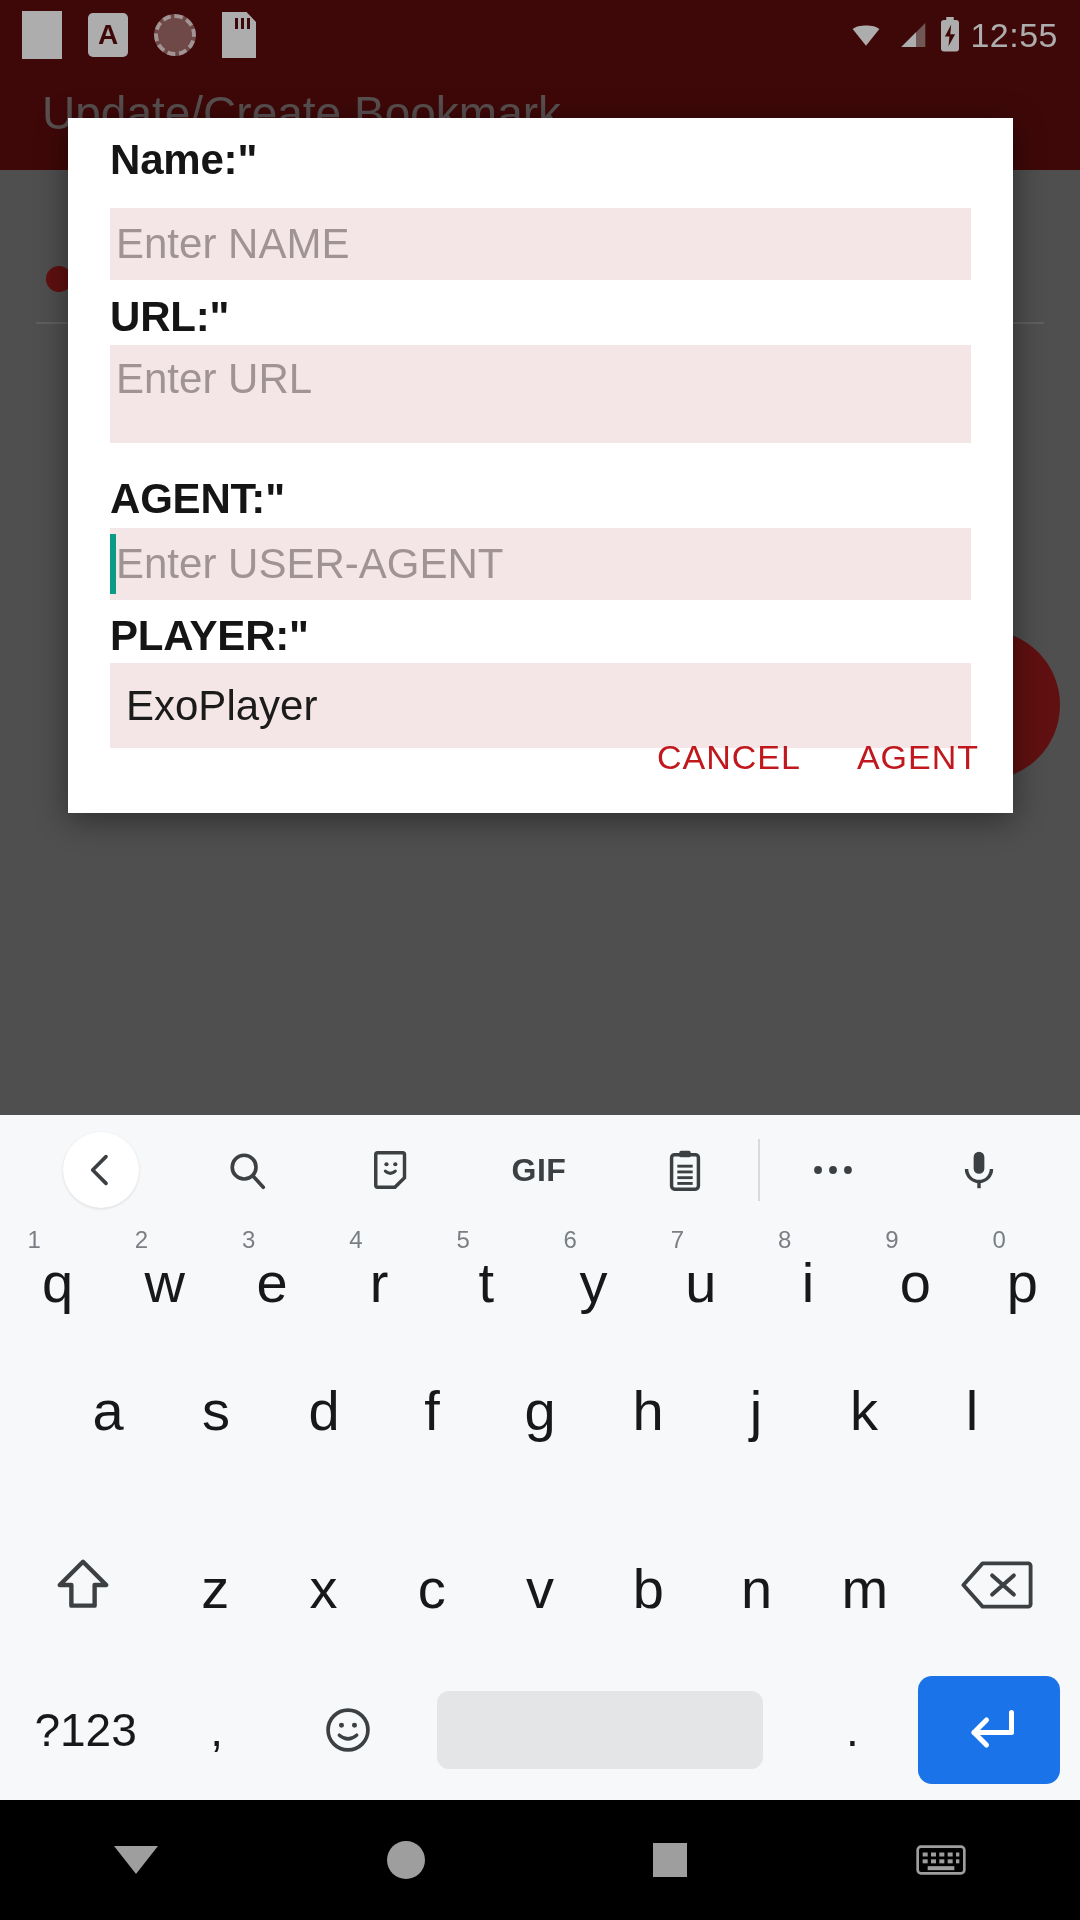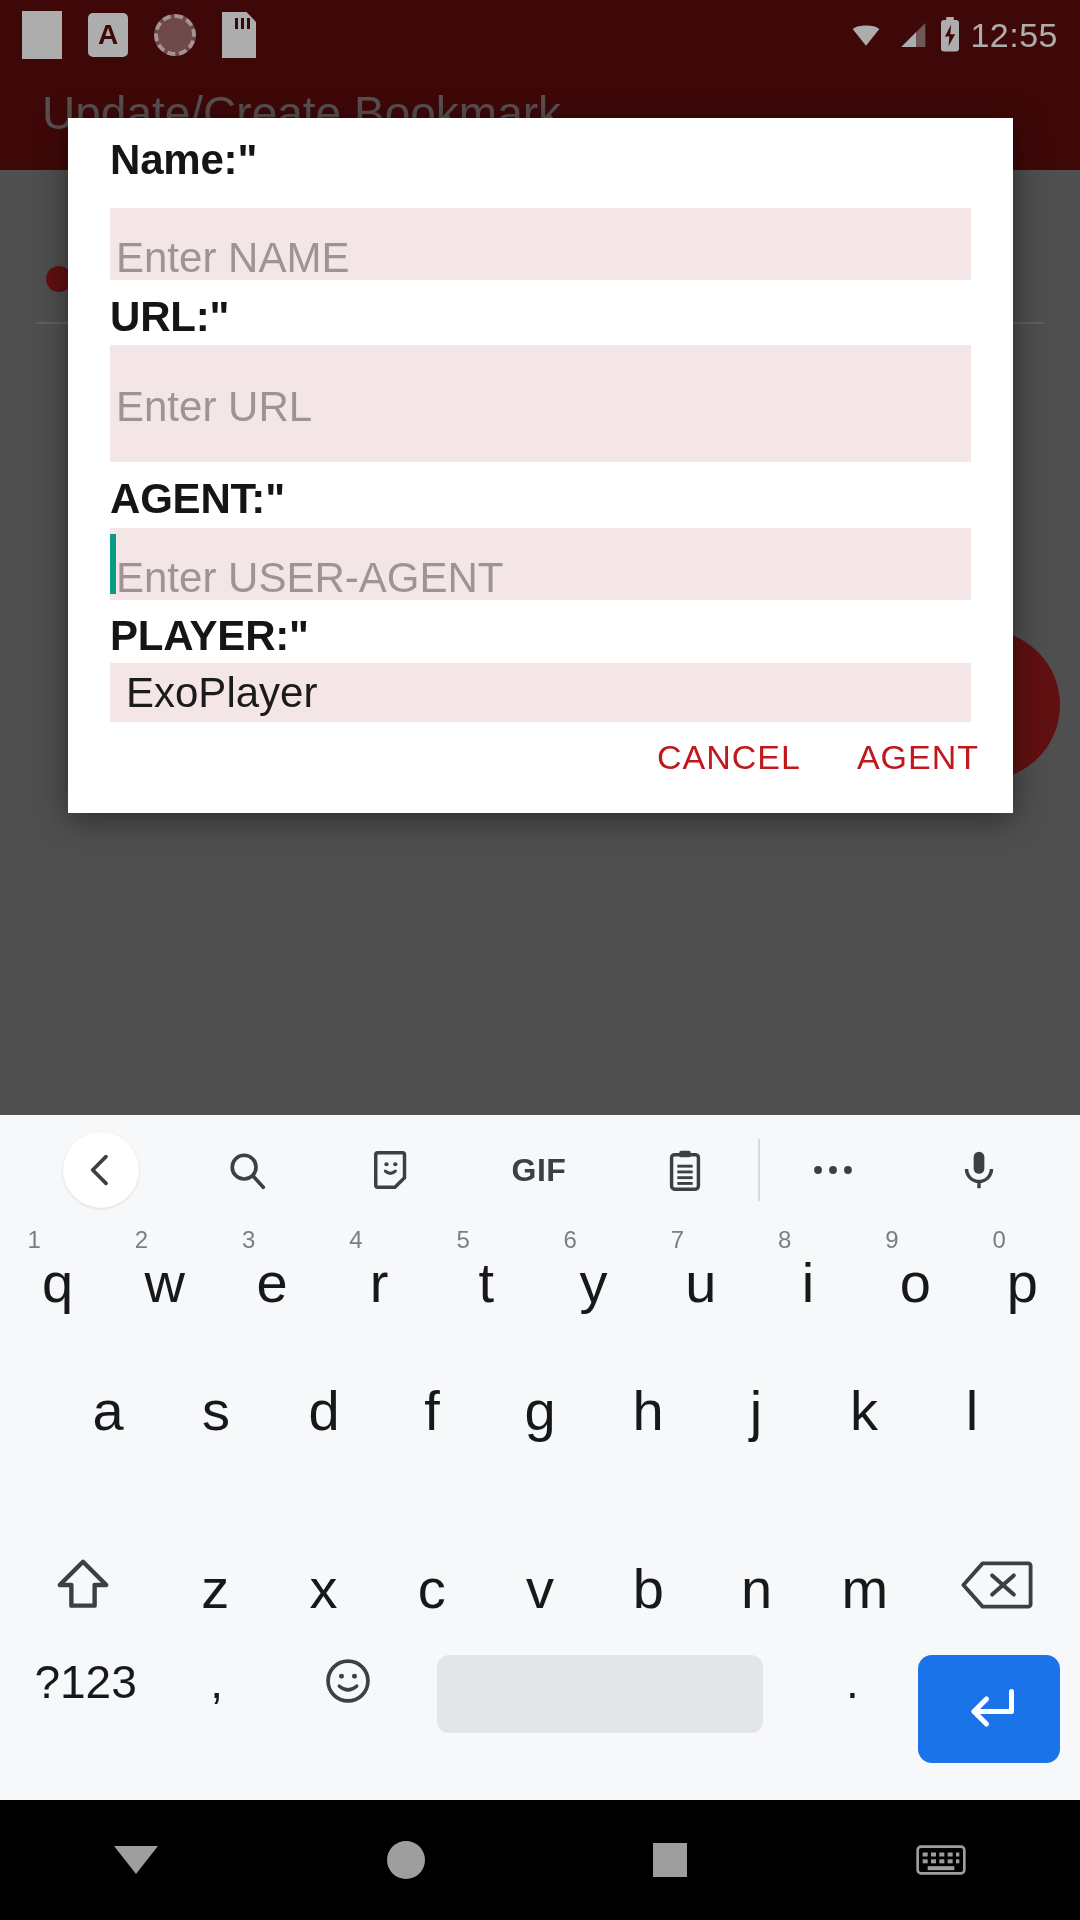--- a/index.html
+++ b/index.html
@@ -81,32 +81,32 @@
     background:#fff; box-shadow:0 6px 30px rgba(0,0,0,.45);
   }
   .field-label {
     font-size:42px; font-weight:bold; color:#151515; padding-left:42px;
     letter-spacing:-.2px;
   }
   .input-box {
     margin:0 42px; background:#f4e6e6; display:flex; align-items:center;
     position:relative;
   }
-  .input-box .ph { color:#a09393; font-size:42px; padding-left:6px;margin-top:28px; }
+  .input-box .ph { color:#a09393; font-size:42px; padding-left:6px; }
   .input-box .val { color:#1b1b1b; font-size:42px; padding-left:16px; }
   .caret { position:absolute; left:0; top:6px; bottom:6px; width:6px; background:#0a9b86; }
 
   #row-name-label { position:absolute; left:0; top:18px; }
   #name-input { position:absolute; left:0; right:0; top:90px; height:72px; }
   #row-url-label { position:absolute; left:0; top:175px; }
-  #url-input { position:absolute; left:0; right:0; top:227px; height:117px; }
+  #url-input { position:absolute; left:0; right:0; top:227px; height:98px; }
   #row-agent-label { position:absolute; left:0; top:357px; }
   #agent-input { position:absolute; left:0; right:0; top:410px; height:72px; }
   #row-player-label { position:absolute; left:0; top:494px; }
-  #player-input { position:absolute; left:0; right:0; top:545px; height:59px; }
+  #player-input { position:absolute; left:0; right:0; top:545px; height:85px; }
 
   #dialog-actions {
     position:absolute; right:34px; top:620px; display:flex; align-items:center; gap:56px;
   }
   .dlg-btn {
     color:#c0181d; font-size:34px; font-weight:normal; letter-spacing:1px;
     background:none; border:none; cursor:pointer; font-family:inherit;
   }
 
   
@@ -124,21 +124,21 @@
     display:flex; align-items:center; justify-content:center;
     box-shadow:0 1px 3px rgba(0,0,0,.12);
   }
   .kb-divider { width:2px; height:62px; background:#d8dade; }
   #kb-gif { font-size:32px; font-weight:bold; letter-spacing:.5px; color:#3c4043; }
 
   .kb-row { display:flex; align-items:flex-start; justify-content:center; }
   #kb-row1 { height:150px; padding:0 4px; }
   #kb-row2 { height:140px; padding:0 54px; }
   #kb-row3 { height:140px; padding:0 4px; align-items:center; }
-  #kb-row4 { height:150px; padding:0 20px; }
+  #kb-row4 { height:150px; padding:0 20px; align-items:center; }
   .key {
     flex:1; display:flex; flex-direction:column; align-items:center;
     justify-content:flex-start; position:relative; cursor:pointer;
   }
   .key .num { font-size:24px; color:#7b7f84; height:30px; line-height:30px;
     align-self:flex-start; margin-left:22%; }
   .key .ltr { font-size:56px; color:#16181a; line-height:1; }
   #kb-row2 .key .ltr, #kb-row3 .key .ltr { margin-top:8px; }
   .key-wide { flex:1.45; display:flex; align-items:center; justify-content:center;
     cursor:pointer; }

